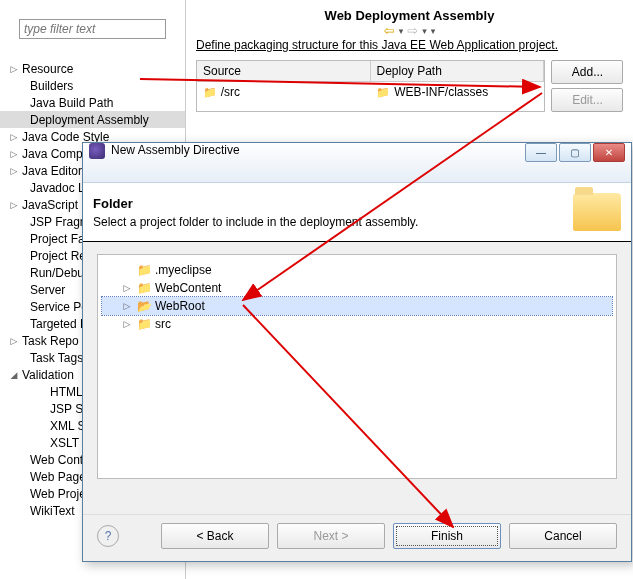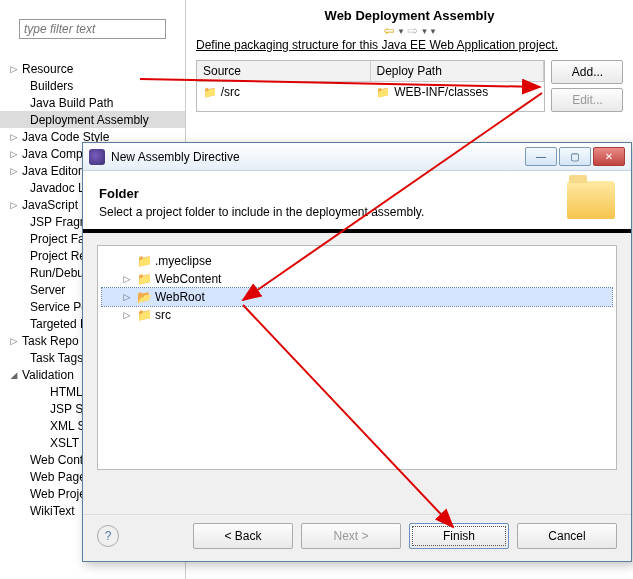--- a/index.html
+++ b/index.html
@@ -29,41 +29,41 @@
   .th { flex: 1; padding: 3px 6px; border-right: 1px solid #ccc; border-bottom: 1px solid #ccc; }
   .tbl-row { display: flex; }
   .td { flex: 1; padding: 3px 6px; display: flex; align-items: center; gap: 4px; }
   .btn-col { display: flex; flex-direction: column; gap: 4px; }
   .btn { width: 72px; height: 24px; border: 1px solid #aaa; background: linear-gradient(#fdfdfd,#e9e9e9); border-radius: 2px; cursor: pointer; padding-left: 7px; }
   .btn:disabled { color: #999; }
   .fld { color: #e0a800; font-size: 11px; }
 
   
   .dlg { position: absolute; left: 82px; top: 142px; width: 550px; height: 420px; border: 1px solid #5a7fa0; background: #f0f0f0; box-shadow: 3px 3px 10px rgba(0,0,0,.25); display: flex; flex-direction: column; }
-  .titlebar { height: 28px; background: linear-gradient(#fff,#e6eef7); display: flex; align-items: center; padding: 0 6px; border-bottom: 1px solid #c3d3e4; }
+  .titlebar { height: 40px; background: linear-gradient(#fff,#e6eef7); display: flex; padding: 0 6px; border-bottom: 1px solid #c3d3e4; }
   .titlebar .eicon { width: 16px; height: 16px; background: radial-gradient(circle at 40% 40%, #7a5cc0, #3a2d70); border-radius: 3px; margin-right: 6px; }
   .titlebar .ttxt { flex: 1; }
   .winbtns { display: flex; gap: 2px; }
   .wb { width: 32px; height: 19px; border: 1px solid #7a9ab8; background: linear-gradient(#f5faff,#d5e5f4); border-radius: 2px; display:flex; align-items:center; justify-content:center; font-size:10px; color:#2b4d6f;}
   .wb.close { background: linear-gradient(#e98b87,#c0443f); color:#fff; border-color:#a83c37;}
-  .hdr-band { background: #fff; padding: 10px 16px; border-bottom: 4px solid #000000; display:flex; justify-content:space-between; align-items:flex-end;}
+  .hdr-band { background: #fff; padding: 10px 10px; border-bottom: 1px solid #000000; display:flex; justify-content:space-between; align-items:center;}
   .hdr-band h3 { margin: 0 0 4px; font-size: 13px; font-weight: bold; }
   .hdr-band p { margin: 0; font-size: 12px; }
   .big-folder { width: 48px; height: 38px; background: linear-gradient(#ffe9a3,#f6c44d); border-radius: 4px 4px 2px 2px; position:relative; }
   .big-folder::before { content:""; position:absolute; top:-6px; left:2px; width:18px; height:8px; background:#f6d98a; border-radius:2px 2px 0 0;}
   .dlg-body { flex:1; padding: 12px 14px; }
   .folder-box { width: 100%; height: 225px; border: 1px solid #bbb; background: #fff; padding: 6px 4px; overflow:auto;}
   .frow { display:flex; align-items:center; height:18px; gap:3px;}
   .frow .exp { width:14px; text-align:center; color:#666; font-size:9px; }
   .frow.sel { background:#d6e5ff; outline:1px dotted #5a7fc0;}
   .of { color:#f0b400; font-size:12px; }
   .cf { color:#e0b84a; font-size:12px; }
   .dlg-foot { display:flex; align-items:center; padding: 8px 14px 12px; gap:8px; border-top:1px solid #ddd;}
   .help { width:22px; height:22px; border:1px solid #aaa; border-radius:11px; display:flex; align-items:center; justify-content:center; color:#5577aa; margin-right:auto;}
-  .fbtn { width:100px; height:26px; border:1px solid #aaa; background:linear-gradient(#fdfdfd,#e9e9e9); border-radius:2px; }
+  .fbtn { width:108px; height:26px; border:1px solid #aaa; background:linear-gradient(#fdfdfd,#e9e9e9); border-radius:2px; }
   .fbtn:disabled { color:#999; }
   .fbtn.focus { outline:1px dotted #555; outline-offset:-4px; border-color:#6a8fc0;}
   
   
   .arrows { position:absolute; left:0; top:0; pointer-events:none; }
 </style>
 </head>
 <body>
 
 <div class="layout">

